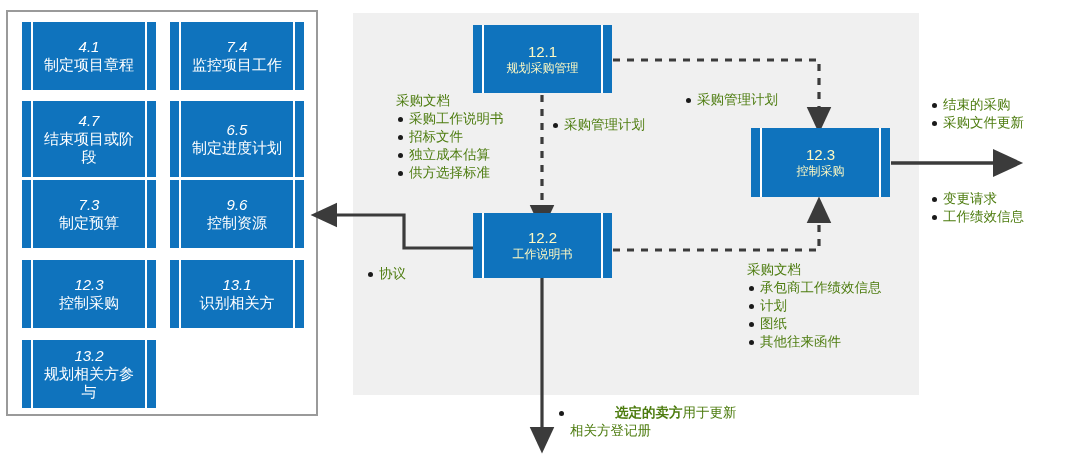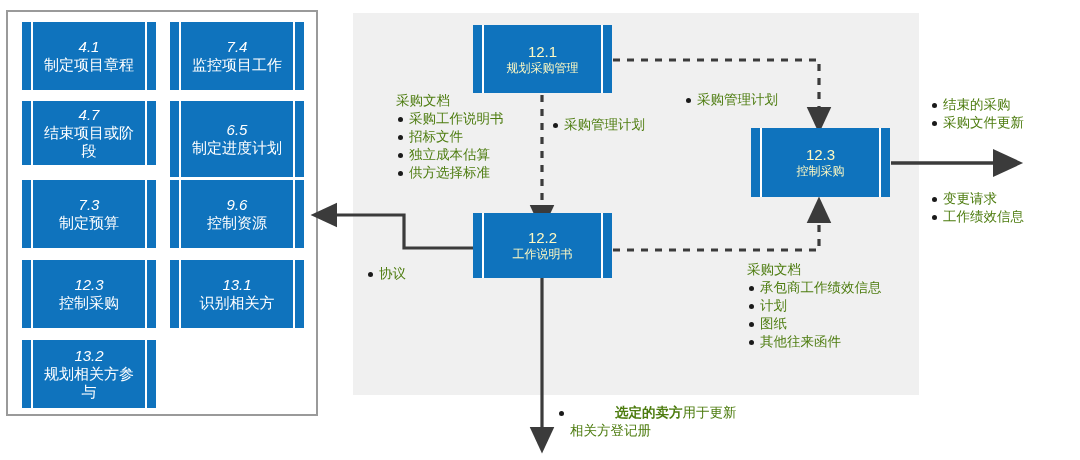--- a/index.html
+++ b/index.html
@@ -72,21 +72,21 @@
     <div class="pbox" style="left:14px;top:10px;width:134px;height:68px;">
       <span class="num">4.1</span>
       <span class="nm">制定项目章程</span>
     </div>
 
     <div class="pbox" style="left:162px;top:10px;width:134px;height:68px;">
       <span class="num">7.4</span>
       <span class="nm">监控项目工作</span>
     </div>
 
-    <div class="pbox" style="left:14px;top:89px;width:134px;height:64px;">
+    <div class="pbox" style="left:14px;top:89px;width:134px;height:76px;">
       <span class="num">4.7</span>
       <span class="nm" style="max-width:100px;white-space:normal;">结束项目或阶段</span>
     </div>
 
     <div class="pbox" style="left:162px;top:89px;width:134px;height:76px;">
       <span class="num">6.5</span>
       <span class="nm">制定进度计划</span>
     </div>
 
     <div class="pbox" style="left:14px;top:168px;width:134px;height:68px;">

